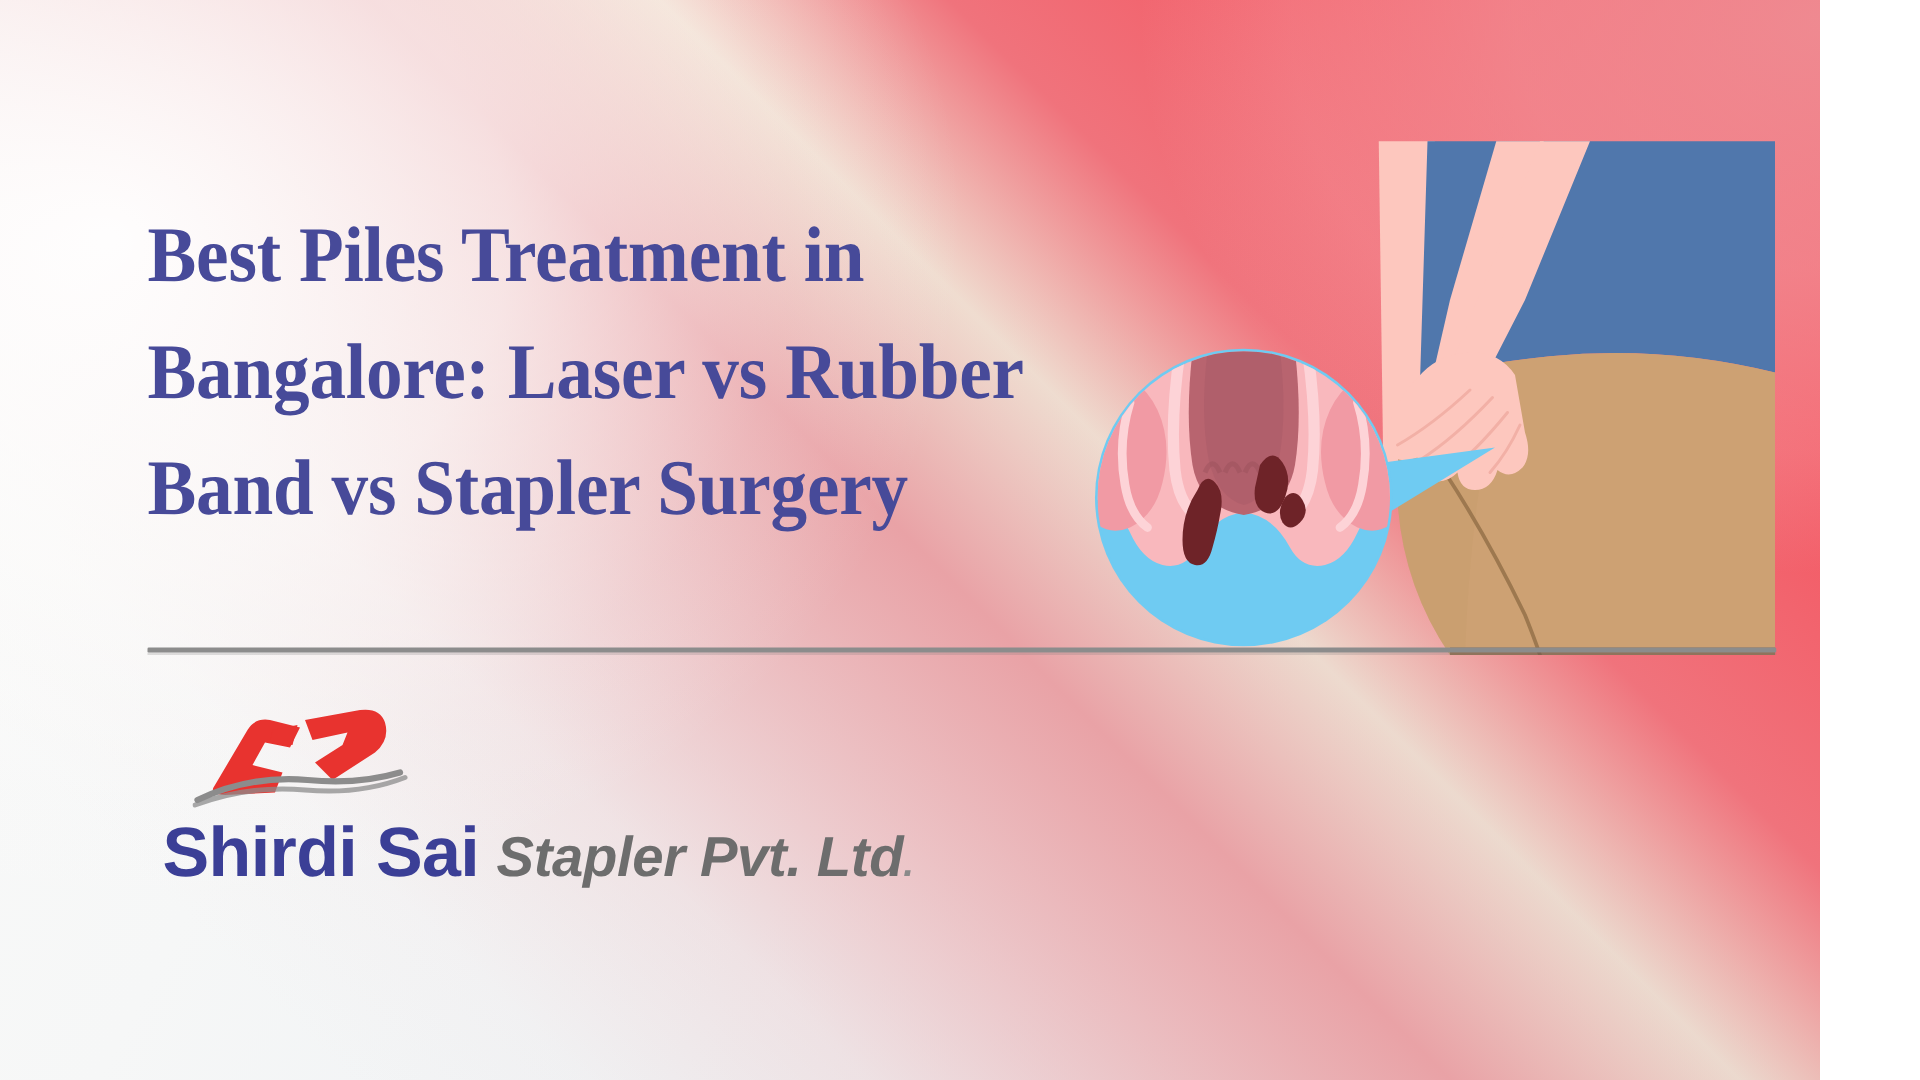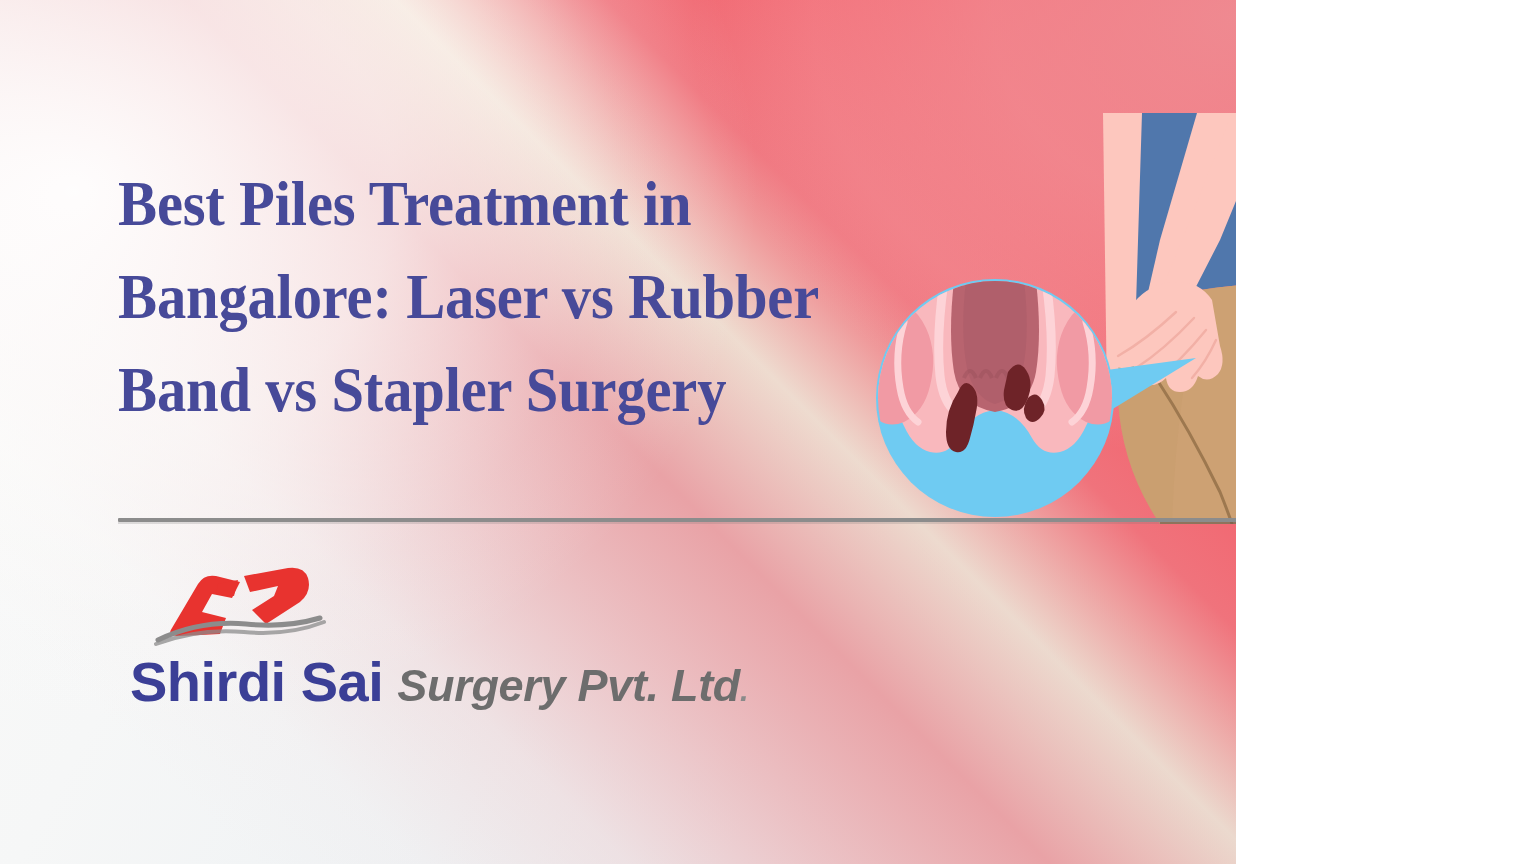--- a/index.html
+++ b/index.html
@@ -3,21 +3,21 @@
 <meta charset="utf-8">
 <title>Best Piles Treatment in Bangalore</title>
 <style>
   html, body {
     margin: 0;
     padding: 0;
     background: #ffffff;
   }
   #stage {
     position: relative;
-    width: 1236px;
+    width: 1456px;
     height: 864px;
     overflow: hidden;
     font-family: "Liberation Sans", sans-serif;
   }
 
   
   .bg-base {
     position: absolute;
     inset: 0;
     background: #f7f7f6;
@@ -266,17 +266,17 @@
 
         <path d="M90 14 L134 6 Q150 4 154 16 Q158 30 146 40 L112 62 L98 48 L120 34 L124 24 L96 30 Z" fill="#e8332f"></path>
 
         <path d="M64 22 L84 18 L80 34 L62 32 Z" fill="#e8332f"></path>
 
         <path d="M4 78 Q46 58 92 62 Q132 66 166 56" stroke="#8c8c8c" stroke-width="5" fill="none" stroke-linecap="round"></path>
         <path d="M2 82 Q44 66 90 70 Q134 74 170 60" stroke="#8c8c8c" stroke-width="4" fill="none" stroke-linecap="round" opacity="0.75"></path>
       </svg>
     </div>
     <div class="logo-wordmark">
-      <span class="logo-brand">Shirdi Sai</span><span class="logo-suffix">Surgery Pvt. Ltd</span><span class="logo-dot">.</span>
+      <span class="logo-brand">Shirdi Sai</span><span class="logo-suffix">Stapler Pvt. Ltd</span><span class="logo-dot">.</span>
     </div>
   </div>
 
 </div>
 
 </body></html>

